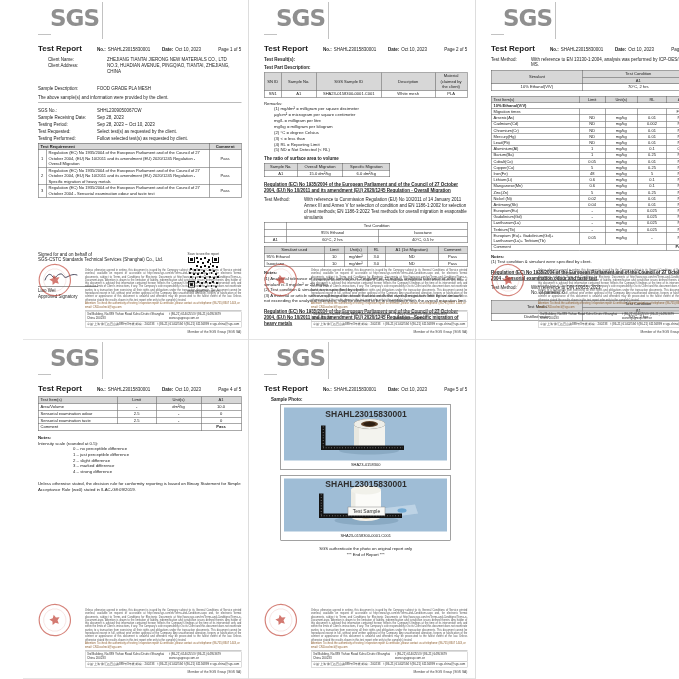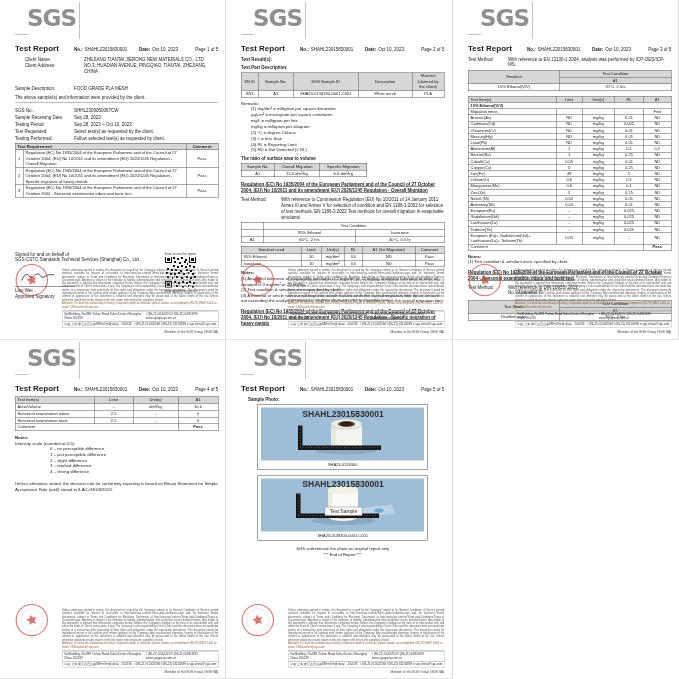--- a/index.html
+++ b/index.html
@@ -1,19 +1,19 @@
 <!DOCTYPE html>
 <html><head>
 <meta charset="utf-8">
 <style>
   * { margin:0; padding:0; box-sizing:border-box; }
   body { background:#ffffff; font-family:"Liberation Sans", sans-serif; }
   .board { width:586px; height:679px; display:grid;
            grid-template-columns:226.34px 226.33px 226.33px;
-           grid-template-rows:339.5px 339.5px; background:#fafafa; }
+           grid-template-rows:339.5px 339.5px; background:#fafafa;margin-left:23px; }
   .cell { position:relative; overflow:hidden; background:#fff;
           box-shadow:inset -1px 0 0 #ddd, inset 0 -1px 0 #e5e5e5; }
   .page { width:452.67px; height:679px; transform:scale(0.5); transform-origin:0 0;
           position:relative; color:#1c1c1c; font-size:9px; line-height:1.3;
           padding:10px 16px 0 30px; }
 
   
   .logo { position:relative; height:62px; margin-bottom:14px; width:130px; }
   .logo-text { font-family:"DejaVu Sans", sans-serif; font-weight:bold; font-size:46px;
                color:#8f8f8f; letter-spacing:-2px; line-height:1.1; padding-left:24px; }

